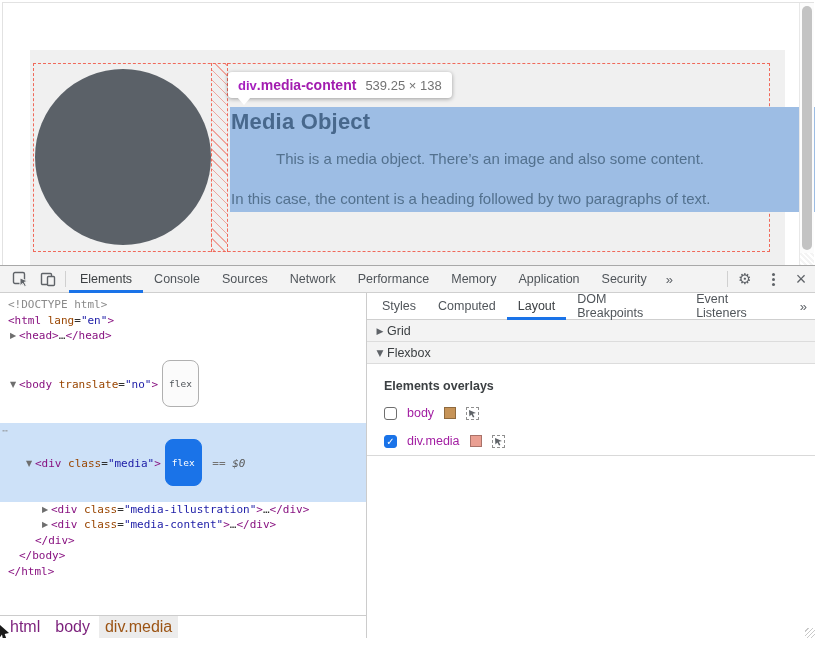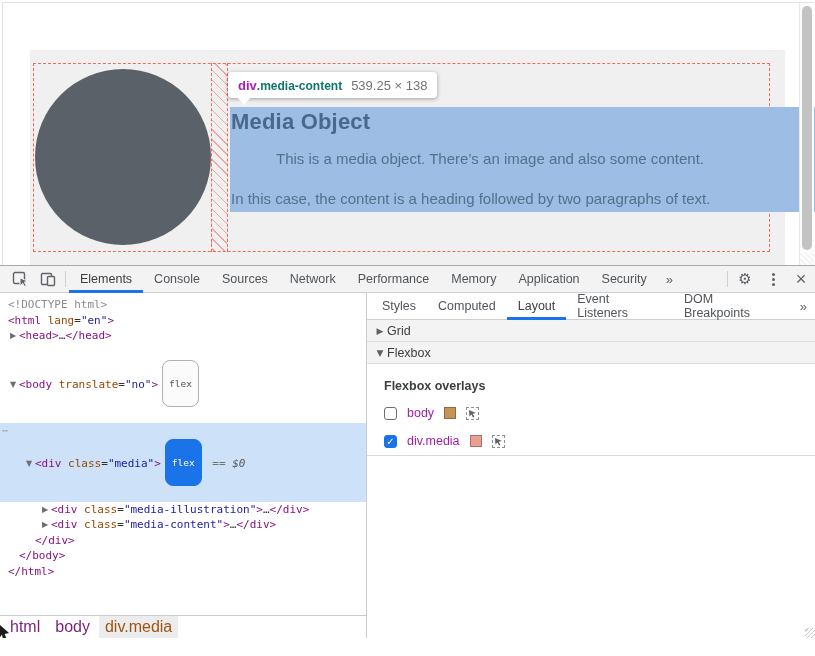--- a/index.html
+++ b/index.html
@@ -18,21 +18,21 @@
   .content-hl { position:absolute; left:230px; top:107px; width:638px; height:105px; background:#9dbde4; }
   .media-heading { position:absolute; left:1px; top:2px; font-size:22px; font-weight:bold; color:#48688c; letter-spacing:.2px; }
   .media-p1 { position:absolute; left:1px; top:43px; font-size:15px; color:#53718e;padding-left:45px; }
   .media-p2 { position:absolute; left:1px; top:83px; font-size:15px; color:#53718e; }
 
   .tooltip { position:absolute; left:228px; top:72px; height:26px; display:flex; align-items:center; gap:9px;
       background:#fff; border-radius:4px; padding:0 10px; box-shadow:0 1px 4px rgba(0,0,0,.35); z-index:5; white-space:nowrap; }
   .tooltip::after { content:""; position:absolute; left:9px; bottom:-7px; width:0; height:0;
       border-left:7px solid transparent; border-right:7px solid transparent; border-top:8px solid #fff; }
   .tt-tag { font-weight:bold; font-size:13px; color:#a61fbe; }
-  .tt-class { font-weight:bold; font-size:12px; color:#0f766e; }
+  .tt-class { font-weight:bold; font-size:14px; color:#a21caf; }
   .tt-size { font-size:13px; color:#737373; }
 
   .v-scrollbar { position:absolute; right:1px; top:3px; width:15px; height:280px; background:#fcfcfc; border-left:1px solid #e8e8e8; }
   .v-thumb { position:absolute; left:2px; top:3px; width:10px; height:244px; border-radius:5px; background:#c3c3c3; }
   .v-corner { position:absolute; left:0; bottom:0; width:100%; height:30px;
       background:repeating-linear-gradient(45deg,#f4f4f4 0 2px,#fff 2px 4px); }
 
   
   .devtools { position:absolute; left:0; top:265px; width:815px; height:373px; border-top:1px solid #a8a8a8; background:#000000; }
 
@@ -186,34 +186,34 @@
           <div class="crumb selected">div.media</div>
         </div>
       <div class="cursor-arrow"></div>
     </div>
 
     <div class="right-pane">
       <div class="sb-tabs" id="sb-tabs">
           <div class="tab">Styles</div>
           <div class="tab">Computed</div>
           <div class="tab active">Layout</div>
+          <div class="tab">DOM Breakpoints</div>
           <div class="tab">Event Listeners</div>
-          <div class="tab">DOM Breakpoints</div>
           <div class="chev">»</div>
         </div>
       <div class="section-bar">
         <span class="sec-arrow">▶</span>
         <span>Grid</span>
       </div>
       <div class="section-bar">
         <span class="sec-arrow">▼</span>
         <span>Flexbox</span>
       </div>
       <div class="flex-pane">
-        <div class="fp-title">Flexbox overlays</div>
+        <div class="fp-title">Elements overlays</div>
         <div id="overlay-rows">
             <div class="ov-row">
               <div class="cb"></div>
               <span class="ov-label">body</span>
               <span class="swatch" style="background: rgb(198, 147, 87);"></span>
               <span class="sel-icon">
                 <svg width="9" height="9" viewBox="0 0 9 9">
                   <path d="M8 8 L1 5 L4.2 4.2 L2.6 1 L4 .4 L5.6 3.4 L7.6 1.4 Z" fill="#5f6368" transform="rotate(180 4.5 4.5)"></path>
                 </svg>
               </span>

